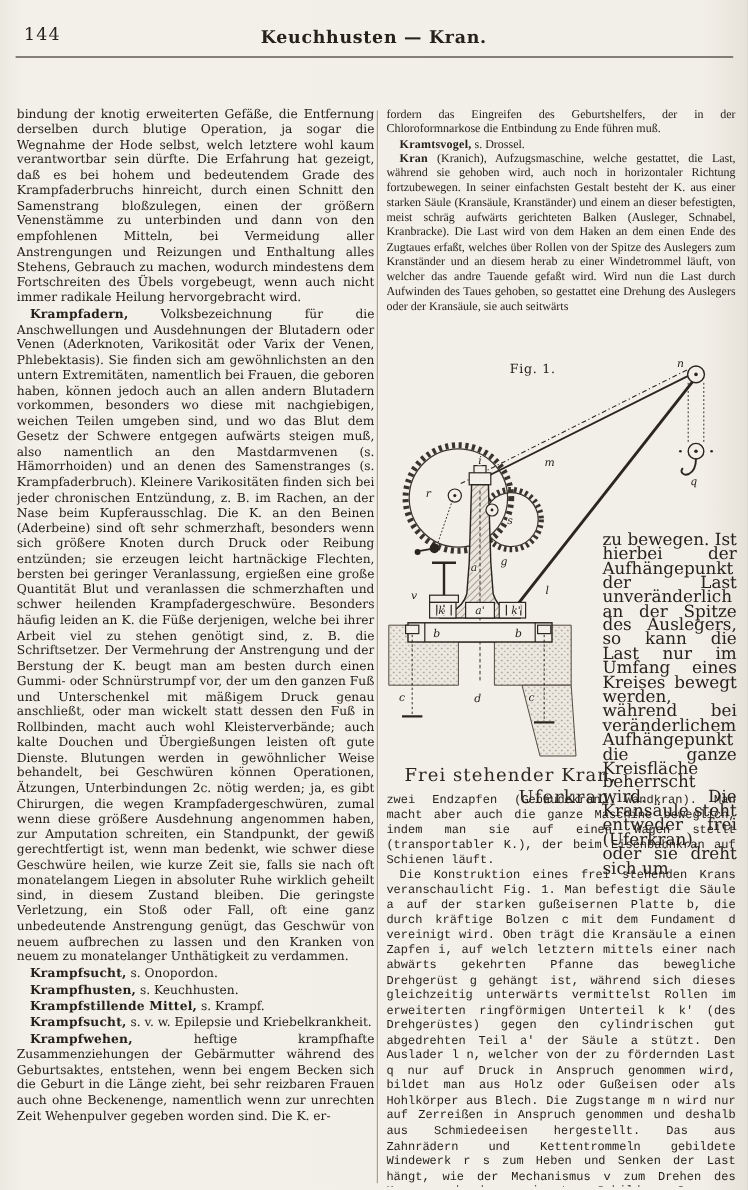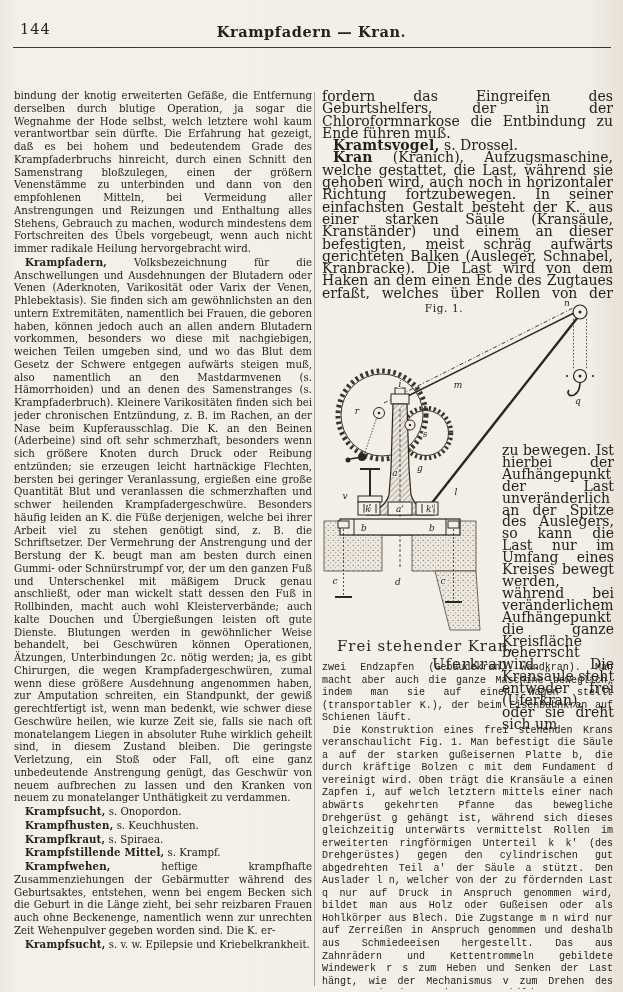--- a/index.html
+++ b/index.html
@@ -9,49 +9,48 @@
   .pagenum{position:absolute;left:20px;top:21px;font-size:14.5px;letter-spacing:1px;}
   .htitle{position:absolute;left:0;right:0;top:23px;text-align:center;font-size:14.5px;
           font-weight:bold;letter-spacing:.6px;}
   .hrule{position:absolute;left:13px;right:12px;top:47px;border-top:1.3px solid #3c362e;}
   .divider{position:absolute;left:314px;top:92px;height:894px;width:1px;background:#a69e92;}
   .col{position:absolute;text-align:justify;color:#26211b;}
   .col p{margin:0;text-indent:11px;}
   .col p.noind{text-indent:0;}
   .hw{font-weight:bold;letter-spacing:.2px;}
   .col-left{left:14px;top:90px;width:298px;height:898px;font-size:10.2px;line-height:12.75px;overflow:hidden;}
-  .col-rtop{left:322px;top:90px;width:291px;height:209px;font-size:14px;line-height:12.3px;overflow:hidden;}
+  .col-rtop{left:322px;top:90px;width:291px;height:209px;font-size:10px;line-height:12.3px;overflow:hidden;font-family:Liberation Serif, serif;}
   .figure{position:absolute;left:322px;top:299px;width:292px;height:362px;}
   .figlabel{position:absolute;left:72px;top:3px;width:100px;text-align:center;font-size:10.5px;letter-spacing:.6px;}
   .figsvg{position:absolute;left:0;top:0;width:292px;height:340px;}
   .figside{position:absolute;left:180px;top:146px;width:112px;font-size:14px;line-height:11.9px;text-align:justify;}
   .figcap{position:absolute;left:0;top:338px;width:192px;font-size:15px;letter-spacing:.9px;text-align:right;color:#2c2720;}
   .col-rbot{left:322px;top:662px;width:291px;height:327px;font-size:10px;line-height:12.55px;overflow:hidden;font-family:Liberation Mono, monospace;}
   .lbl{font-family:"DejaVu Serif",serif;font-style:italic;font-size:9px;fill:#26211b;
        paint-order:stroke;stroke:#f2efe8;stroke-width:2px;}
 </style>
 </head>
 <body>
 
 <div class="page">
 
   <span class="pagenum">144</span>
-  <div class="htitle">Krampfadern — Kran.</div>
+  <div class="htitle">Keuchhusten — Kran.</div>
   <div class="hrule"></div>
   <div class="divider"></div>
 
   <div class="col col-left">
     <p class="noind"><span>bindung der knotig erweiterten Gefäße, die Entfernung derselben durch blutige Operation, ja sogar die Wegnahme der Hode selbst, welch letztere wohl kaum verantwortbar sein dürfte. Die Erfahrung hat gezeigt, daß es bei hohem und bedeutendem Grade des Krampfaderbruchs hinreicht, durch einen Schnitt den Samenstrang bloßzulegen, einen der größern Venenstämme zu unterbinden und dann von den empfohlenen Mitteln, bei Vermeidung aller Anstrengungen und Reizungen und Enthaltung alles Stehens, Gebrauch zu machen, wodurch mindestens dem Fortschreiten des Übels vorgebeugt, wenn auch nicht immer radikale Heilung hervorgebracht wird.</span></p>
     <p><b class="hw">Krampfadern,</b><span> Volksbezeichnung für die Anschwellungen und Ausdehnungen der Blutadern oder Venen (Aderknoten, Varikosität oder Varix der Venen, Phlebektasis). Sie finden sich am gewöhnlichsten an den untern Extremitäten, namentlich bei Frauen, die geboren haben, können jedoch auch an allen andern Blutadern vorkommen, besonders wo diese mit nachgiebigen, weichen Teilen umgeben sind, und wo das Blut dem Gesetz der Schwere entgegen aufwärts steigen muß, also namentlich an den Mastdarmvenen (s. Hämorrhoiden) und an denen des Samenstranges (s. Krampfaderbruch). Kleinere Varikositäten finden sich bei jeder chronischen Entzündung, z. B. im Rachen, an der Nase beim Kupferausschlag. Die K. an den Beinen (Aderbeine) sind oft sehr schmerzhaft, besonders wenn sich größere Knoten durch Druck oder Reibung entzünden; sie erzeugen leicht hartnäckige Flechten, bersten bei geringer Veranlassung, ergießen eine große Quantität Blut und veranlassen die schmerzhaften und schwer heilenden Krampfadergeschwüre. Besonders häufig leiden an K. die Füße derjenigen, welche bei ihrer Arbeit viel zu stehen genötigt sind, z. B. die Schriftsetzer. Der Vermehrung der Anstrengung und der Berstung der K. beugt man am besten durch einen Gummi- oder Schnürstrumpf vor, der um den ganzen Fuß und Unterschenkel mit mäßigem Druck genau anschließt, oder man wickelt statt dessen den Fuß in Rollbinden, macht auch wohl Kleisterverbände; auch kalte Douchen und Übergießungen leisten oft gute Dienste. Blutungen werden in gewöhnlicher Weise behandelt, bei Geschwüren können Operationen, Ätzungen, Unterbindungen 2c. nötig werden; ja, es gibt Chirurgen, die wegen Krampfadergeschwüren, zumal wenn diese größere Ausdehnung angenommen haben, zur Amputation schreiten, ein Standpunkt, der gewiß gerechtfertigt ist, wenn man bedenkt, wie schwer diese Geschwüre heilen, wie kurze Zeit sie, falls sie nach oft monatelangem Liegen in absoluter Ruhe wirklich geheilt sind, in diesem Zustand bleiben. Die geringste Verletzung, ein Stoß oder Fall, oft eine ganz unbedeutende Anstrengung genügt, das Geschwür von neuem aufbrechen zu lassen und den Kranken von neuem zu monatelanger Unthätigkeit zu verdammen.</span></p>
     <p><b class="hw">Krampfsucht,</b><span> s. Onopordon.</span></p>
     <p><b class="hw">Krampfhusten,</b><span> s. Keuchhusten.</span></p>
-    <p><b class="hw">Krampfkraut,</b><span> s. Spiraea.</span></p>
     <p><b class="hw">Krampfstillende Mittel,</b><span> s. Krampf.</span></p>
+    <p><b class="hw">Krampfsucht,</b><span> s. v. w. Epilepsie und Kriebelkrankheit.</span></p>
     <p><b class="hw">Krampfwehen,</b><span> heftige krampfhafte Zusammenziehungen der Gebärmutter während des Geburtsaktes, entstehen, wenn bei engem Becken sich die Geburt in die Länge zieht, bei sehr reizbaren Frauen auch ohne Beckenenge, namentlich wenn zur unrechten Zeit Wehenpulver gegeben worden sind. Die K. er-</span></p>
-    <p><b class="hw">Krampfsucht,</b><span> s. v. w. Epilepsie und Kriebelkrankheit.</span></p>
   </div>
 
   <div class="col col-rtop">
     <p class="noind"><span>fordern das Eingreifen des Geburtshelfers, der in der Chloroformnarkose die Entbindung zu Ende führen muß.</span></p>
     <p><b class="hw">Kramtsvogel,</b><span> s. Drossel.</span></p>
     <p><b class="hw">Kran</b><span> (Kranich), Aufzugsmaschine, welche gestattet, die Last, während sie gehoben wird, auch noch in horizontaler Richtung fortzubewegen. In seiner einfachsten Gestalt besteht der K. aus einer starken Säule (Kransäule, Kranständer) und einem an dieser befestigten, meist schräg aufwärts gerichteten Balken (Ausleger, Schnabel, Kranbracke). Die Last wird von dem Haken an dem einen Ende des Zugtaues erfaßt, welches über Rollen von der Spitze des Auslegers zum Kranständer und an diesem herab zu einer Windetrommel läuft, von welcher das andre Tauende gefaßt wird. Wird nun die Last durch Aufwinden des Taues gehoben, so gestattet eine Drehung des Auslegers oder der Kransäule, sie auch seitwärts</span></p>
   </div>
 
   <div class="figure">
     <div class="figlabel">Fig. 1.</div>

